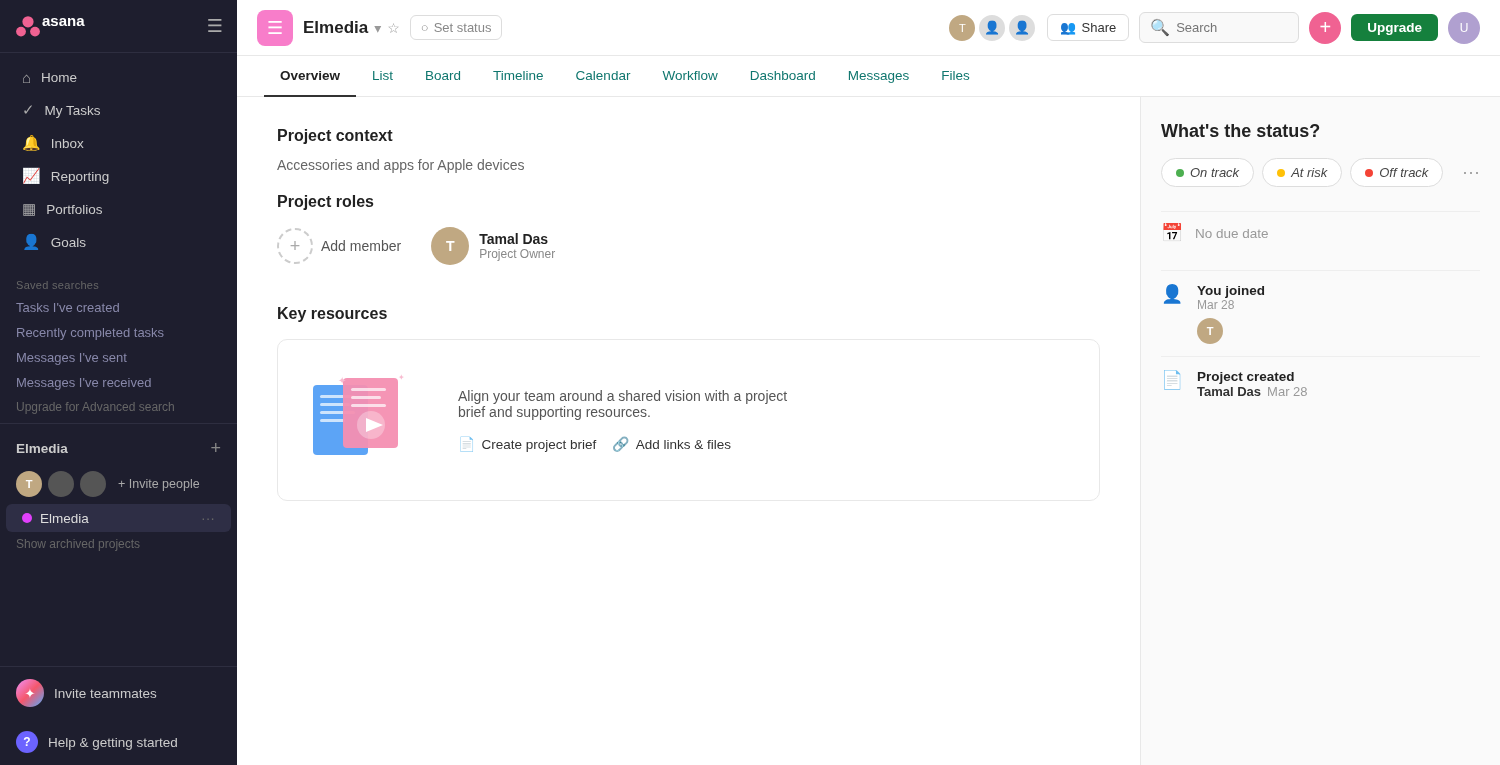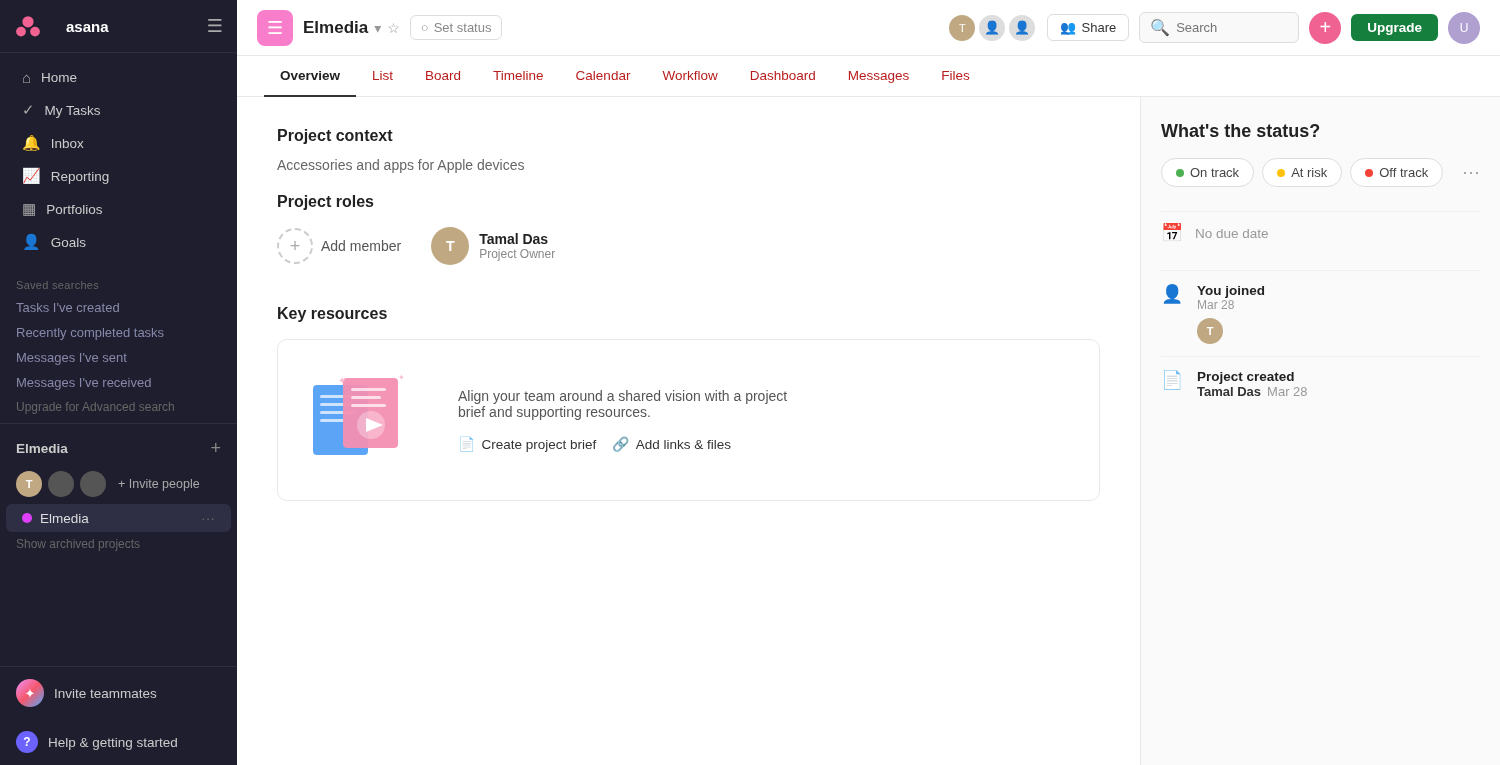--- a/index.html
+++ b/index.html
@@ -18,22 +18,22 @@
     }
     .sidebar-top {
       padding: 12px 14px;
       display: flex;
       align-items: center;
       justify-content: space-between;
       border-bottom: 1px solid #2e2e40;
     }
     .asana-logo {
       display: flex;
-      align-items: center;
-      gap: 24px;
+      align-items: flex-start;
+      gap: 0;
     }
     .asana-logo-icon {
       width: 28px;
       height: 28px;
     }
     .asana-logo-text {
       color: #fff;
       font-size: 15px;
       font-weight: 600;
     }
@@ -375,21 +375,21 @@
       display: flex;
       align-items: flex-start;
       padding: 0 27px;
       border-bottom: 1px solid #e8e8e8;
       background: #fff;
       gap: 0;
     }
     .tab {
       padding: 12px 16px;
       font-size: 13.5px;
-      color: #b91c1c;
+      color: #0f766e;
       cursor: pointer;
       border-bottom: 2px solid transparent;
       margin-bottom: -1px;
     }
     .tab.active {
       color: #222;
       font-weight: 600;
       border-bottom: 2px solid #333;
     }
 
@@ -549,20 +549,21 @@
       display: flex;
       align-items: center;
       gap: 6px;
       padding: 6px 14px;
       border: 1px solid #ddd;
       border-radius: 20px;
       font-size: 13px;
       cursor: pointer;
       background: #fff;
       color: #444;
+      font-style: italic;
     }
     .status-dot {
       width: 8px;
       height: 8px;
       border-radius: 50%;
       display: inline-block;
     }
     .dot-green { background: #4caf50; }
     .dot-yellow { background: #ffc107; }
     .dot-red { background: #f44336; }

